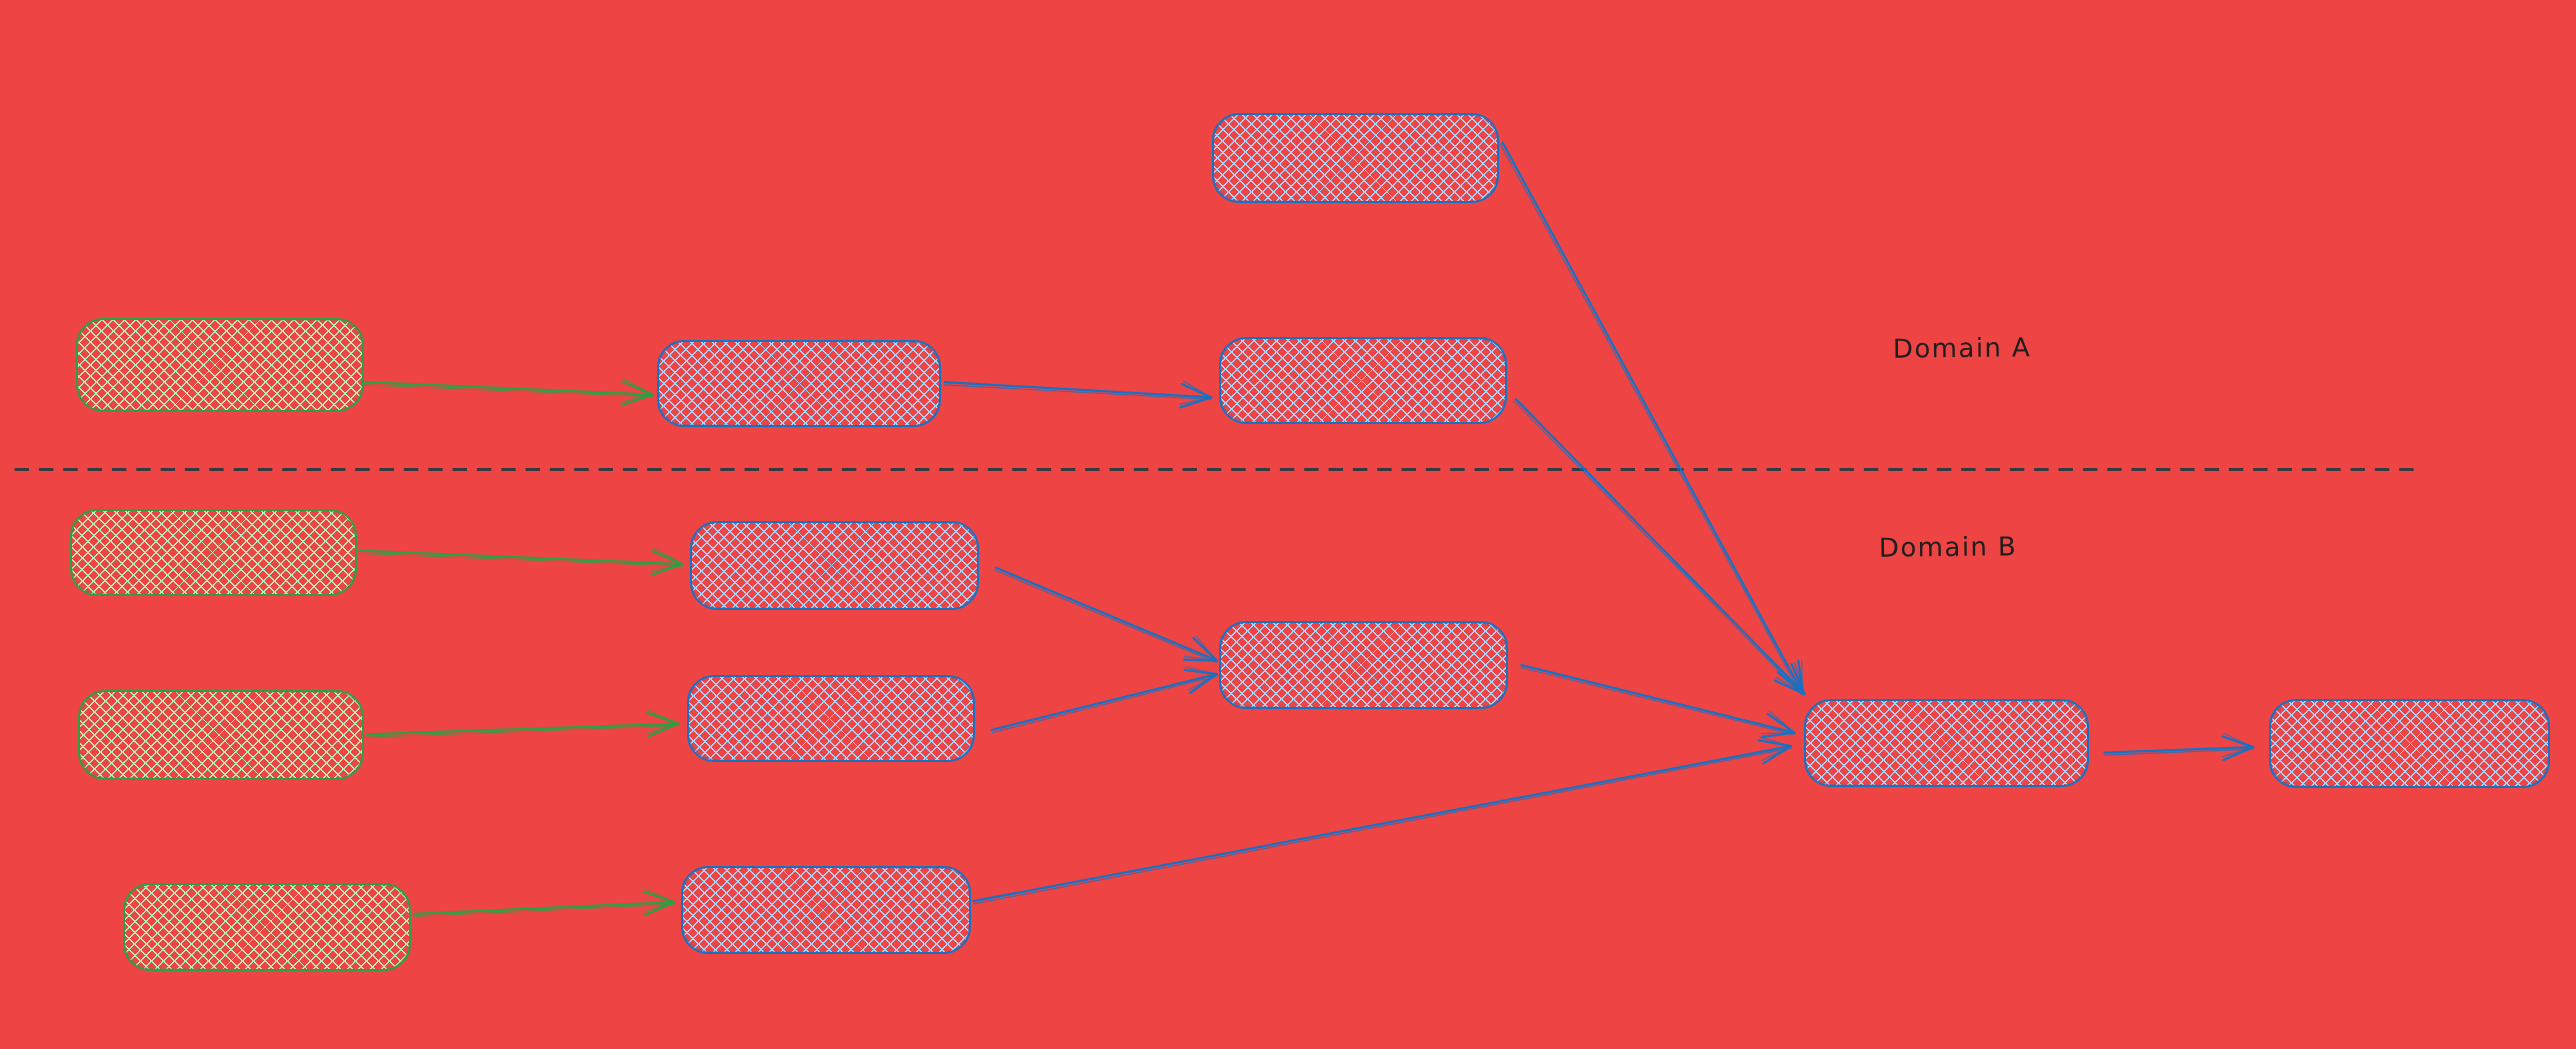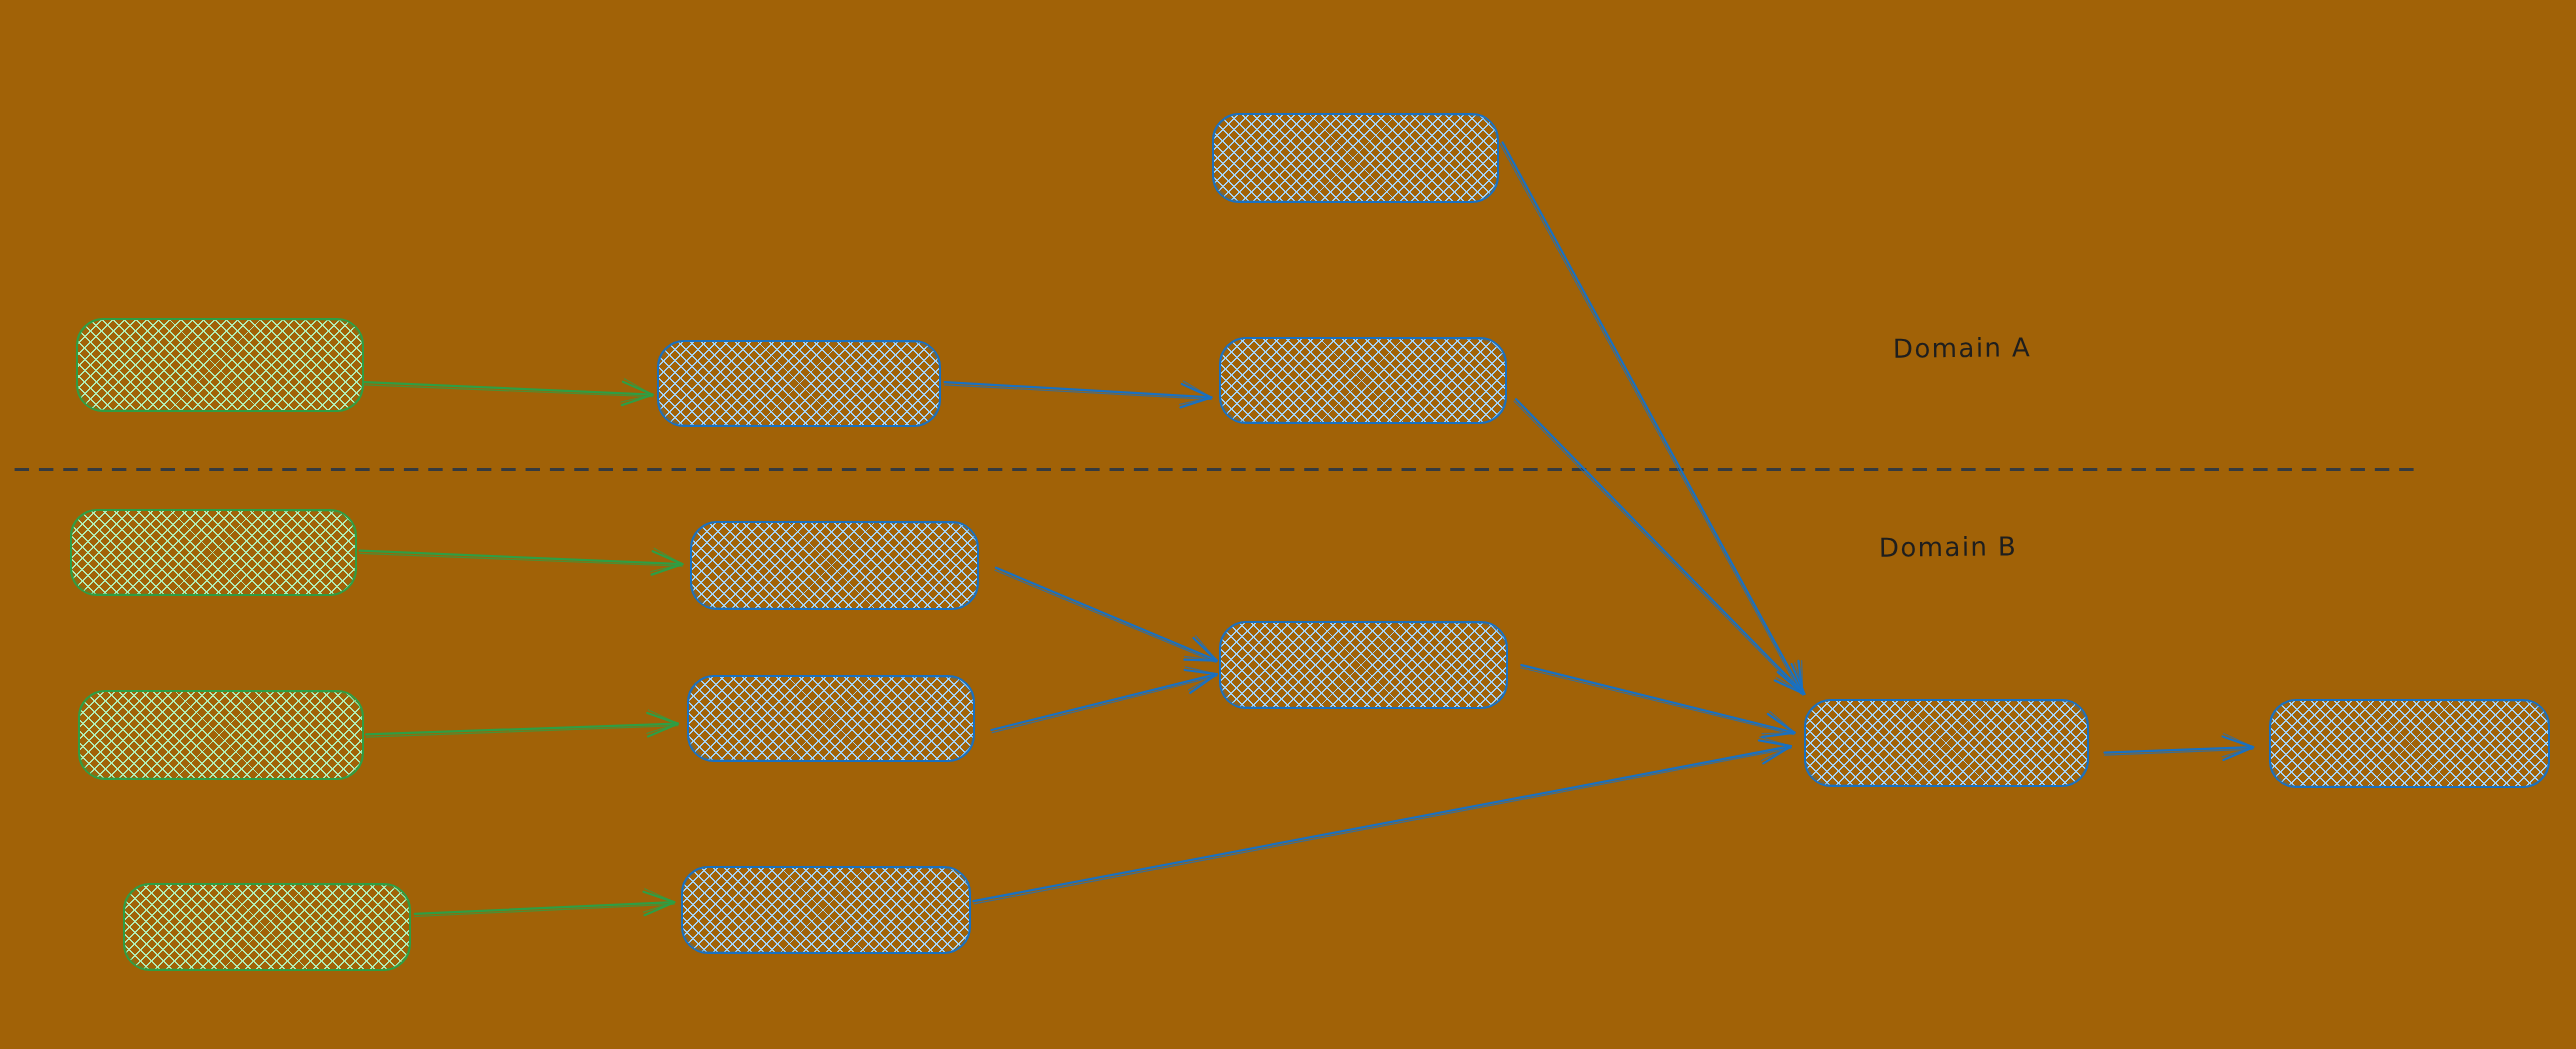--- a/index.html
+++ b/index.html
@@ -1,19 +1,19 @@
 <!DOCTYPE html>
 <html style="font-size:14.4px"><head>
 <meta charset="utf-8">
 <style>
   html,body{margin:0;padding:0;background:#ffffff;}
   #canvas{
     position:relative;
     overflow:hidden;
-    background:#a16207;
+    background:#ef4444;
     font-family:"DejaVu Sans", sans-serif;
   }
   #edge-layer{position:absolute;left:0;top:0;display:block;}
   .node{
     position:absolute;
     box-sizing:border-box;
     border:2.3px solid currentColor;
     border-radius:27px;
   }
   .node::after{ 

